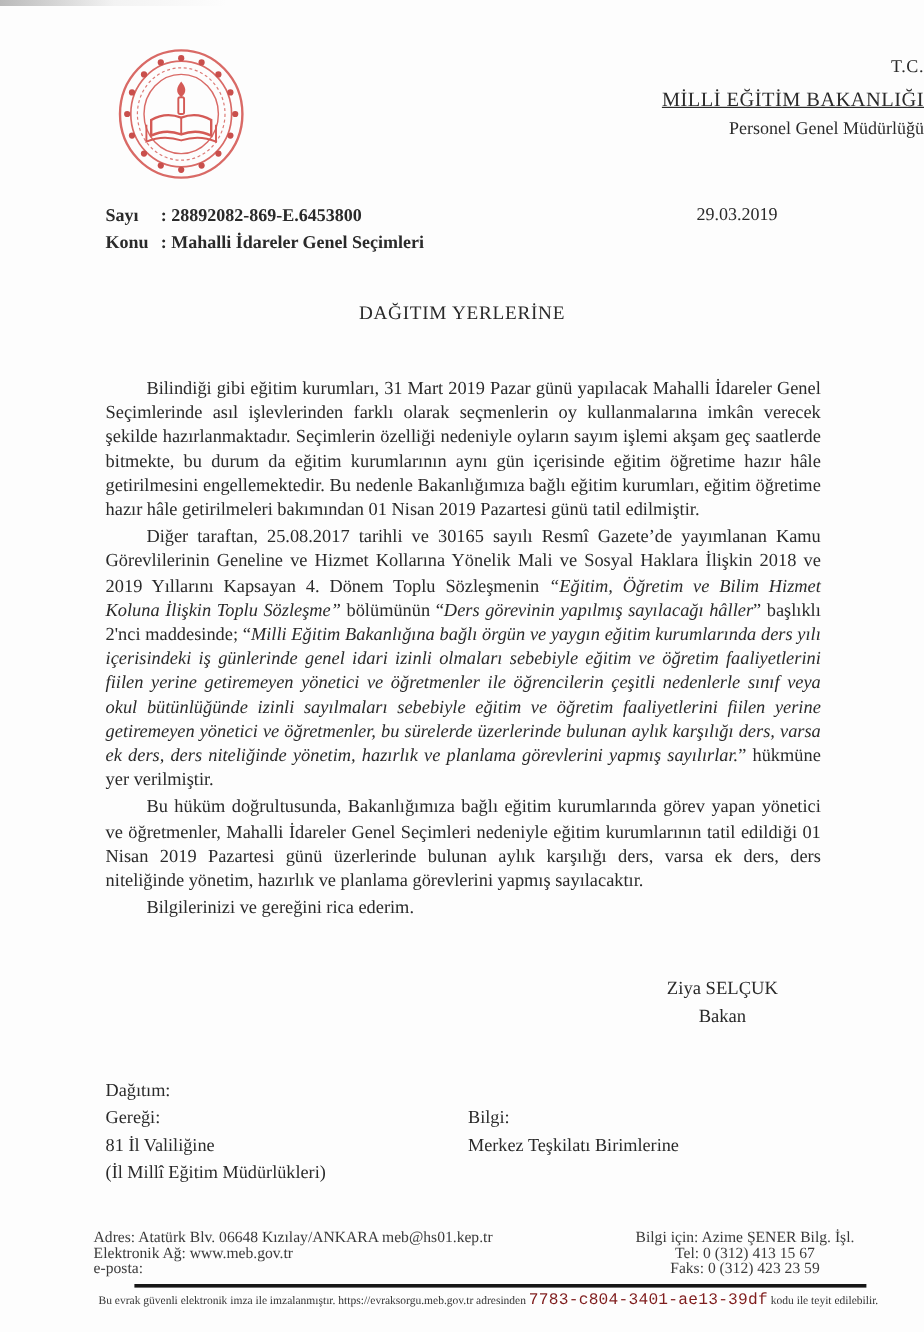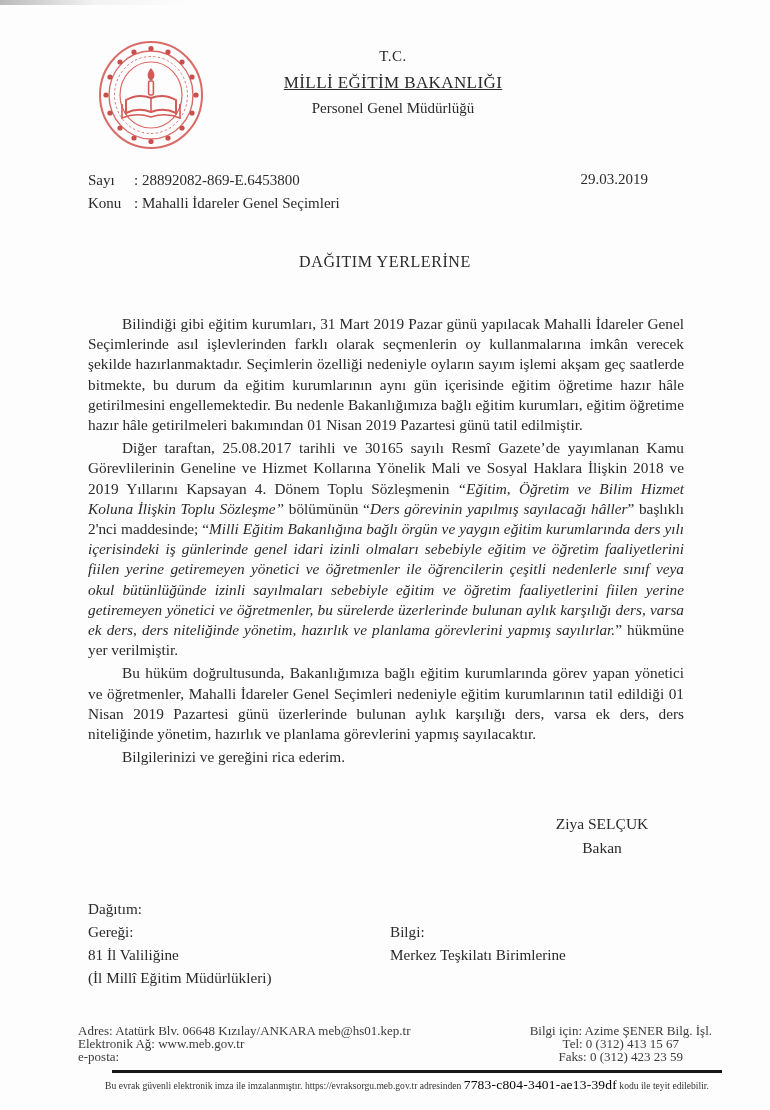--- a/index.html
+++ b/index.html
@@ -14,28 +14,28 @@
     overflow: hidden;
   }
   
   .scan-smudge {
     position: absolute; top: 0; left: 0; width: 190px; height: 5px;
     background: linear-gradient(to right, rgba(60,60,60,.35), rgba(120,120,120,.08), transparent);
   }
   .seal { position: absolute; left: 96px; top: 38px; width: 110px; height: 114px; }
   .header-center {
     position: absolute; left: 0; right: 0; top: 46px;
-    text-align: center; line-height: 1.45; padding-left: 16px;
+    text-align: right; line-height: 1.45; padding-left: 16px;
   }
   .header-tc { font-size: 15px; letter-spacing: .5px; }
   .header-ministry { font-size: 17px; letter-spacing: .4px; margin-top: 3px; text-decoration: underline; }
   .header-dept { font-size: 15px; margin-top: 3px; }
 
   .meta { position: absolute; left: 88px; top: 169px; font-size: 15px; line-height: 23px; }
-  .meta-row { display: flex; }
+  .meta-row { display: flex; font-weight: bold; }
   .meta-label { width: 46px; }
   .doc-date { position: absolute; top: 171px; right: 122px; font-size: 15px; }
 
   .doc-title {
     position: absolute; left: 0; right: 0; top: 253px;
     text-align: center; font-size: 16px; letter-spacing: .6px;
   }
 
   .body-text {
     position: absolute; left: 88px; top: 314px; width: 596px;
@@ -56,22 +56,22 @@
   .footer-cols { display: flex; justify-content: space-between; }
   .footer-right { text-align: center; }
 
   .footer-rule { position: absolute; left: 112px; right: 48px; top: 1070px; height: 3px; background: #161616; }
 
   .verification {
     position: absolute; left: 80px; right: 36px; top: 1077px;
     font-size: 9.6px; color: #333; text-align: center; white-space: nowrap;
   }
   .verification .code {
-    font-family: Liberation Serif, serif;
-    font-size: 13.5px; color: #000000; letter-spacing: .2px;
+    font-family: Liberation Mono, monospace;
+    font-size: 13.5px; color: #7f1d1d; letter-spacing: .2px;
   }
 </style>
 </head>
 <body>
 
 <div class="page">
   <div class="scan-smudge"></div>
 
   <div class="seal">
     <svg viewBox="0 0 110 114" width="110" height="114">

